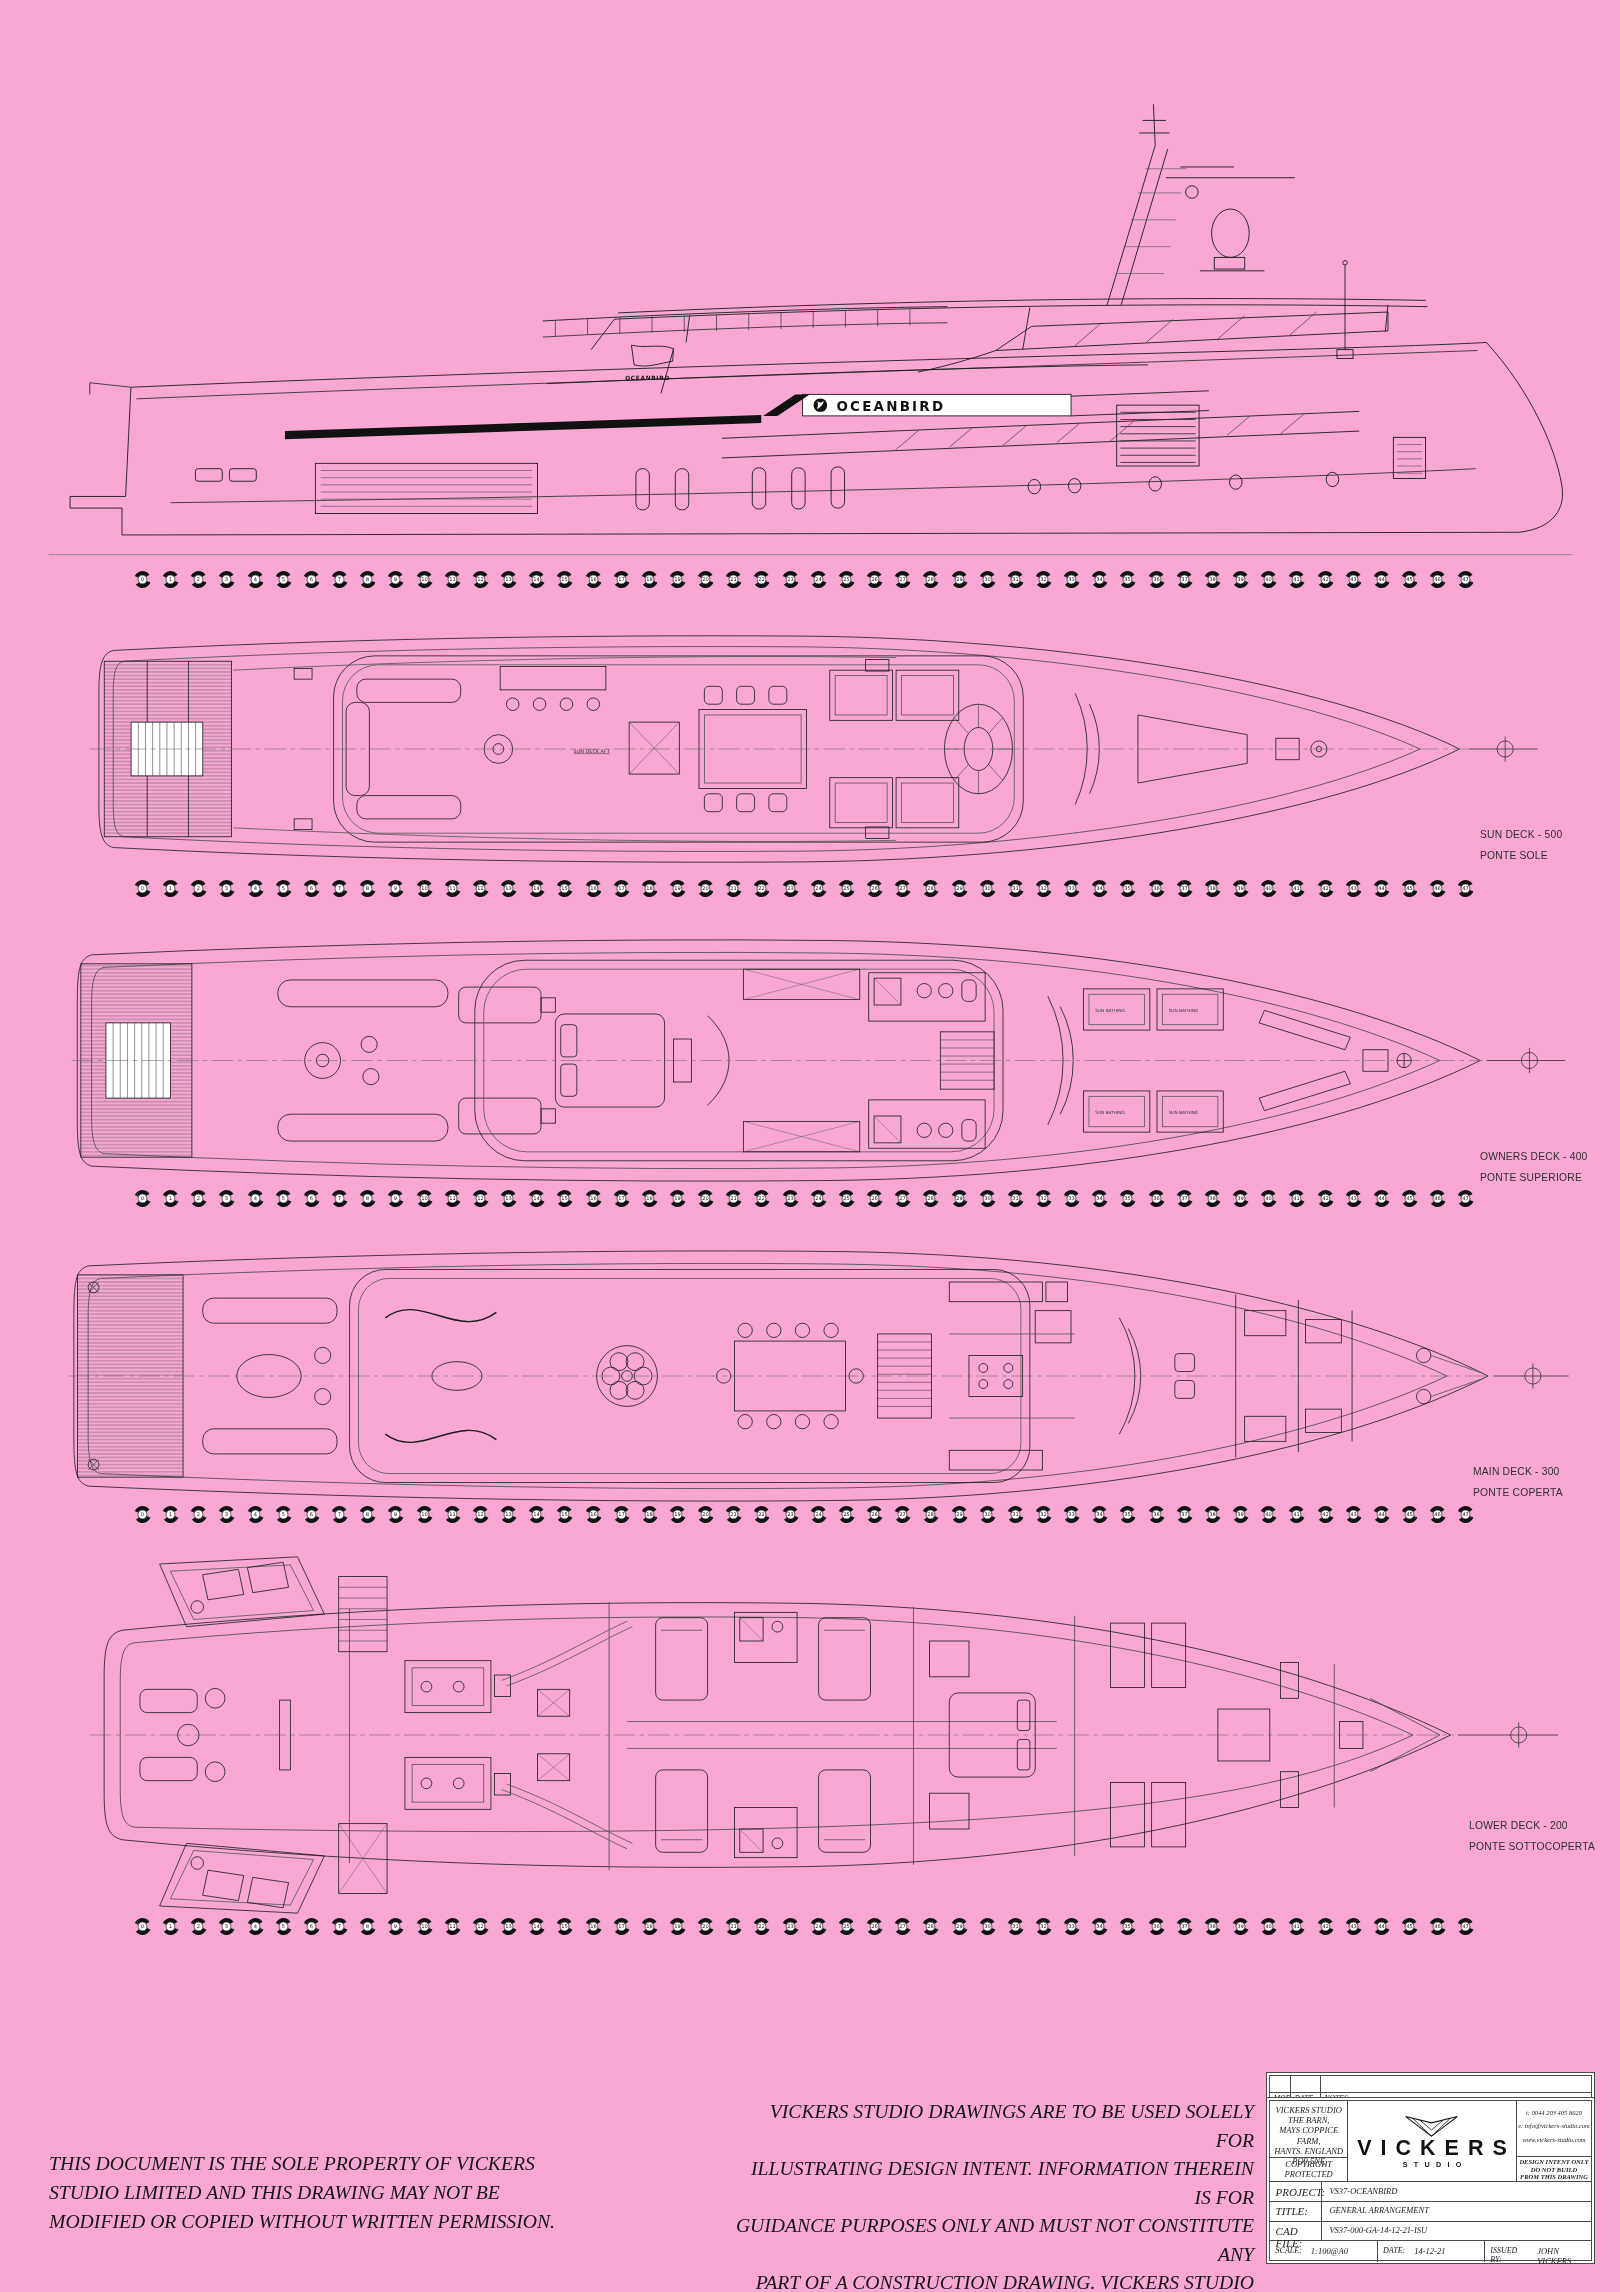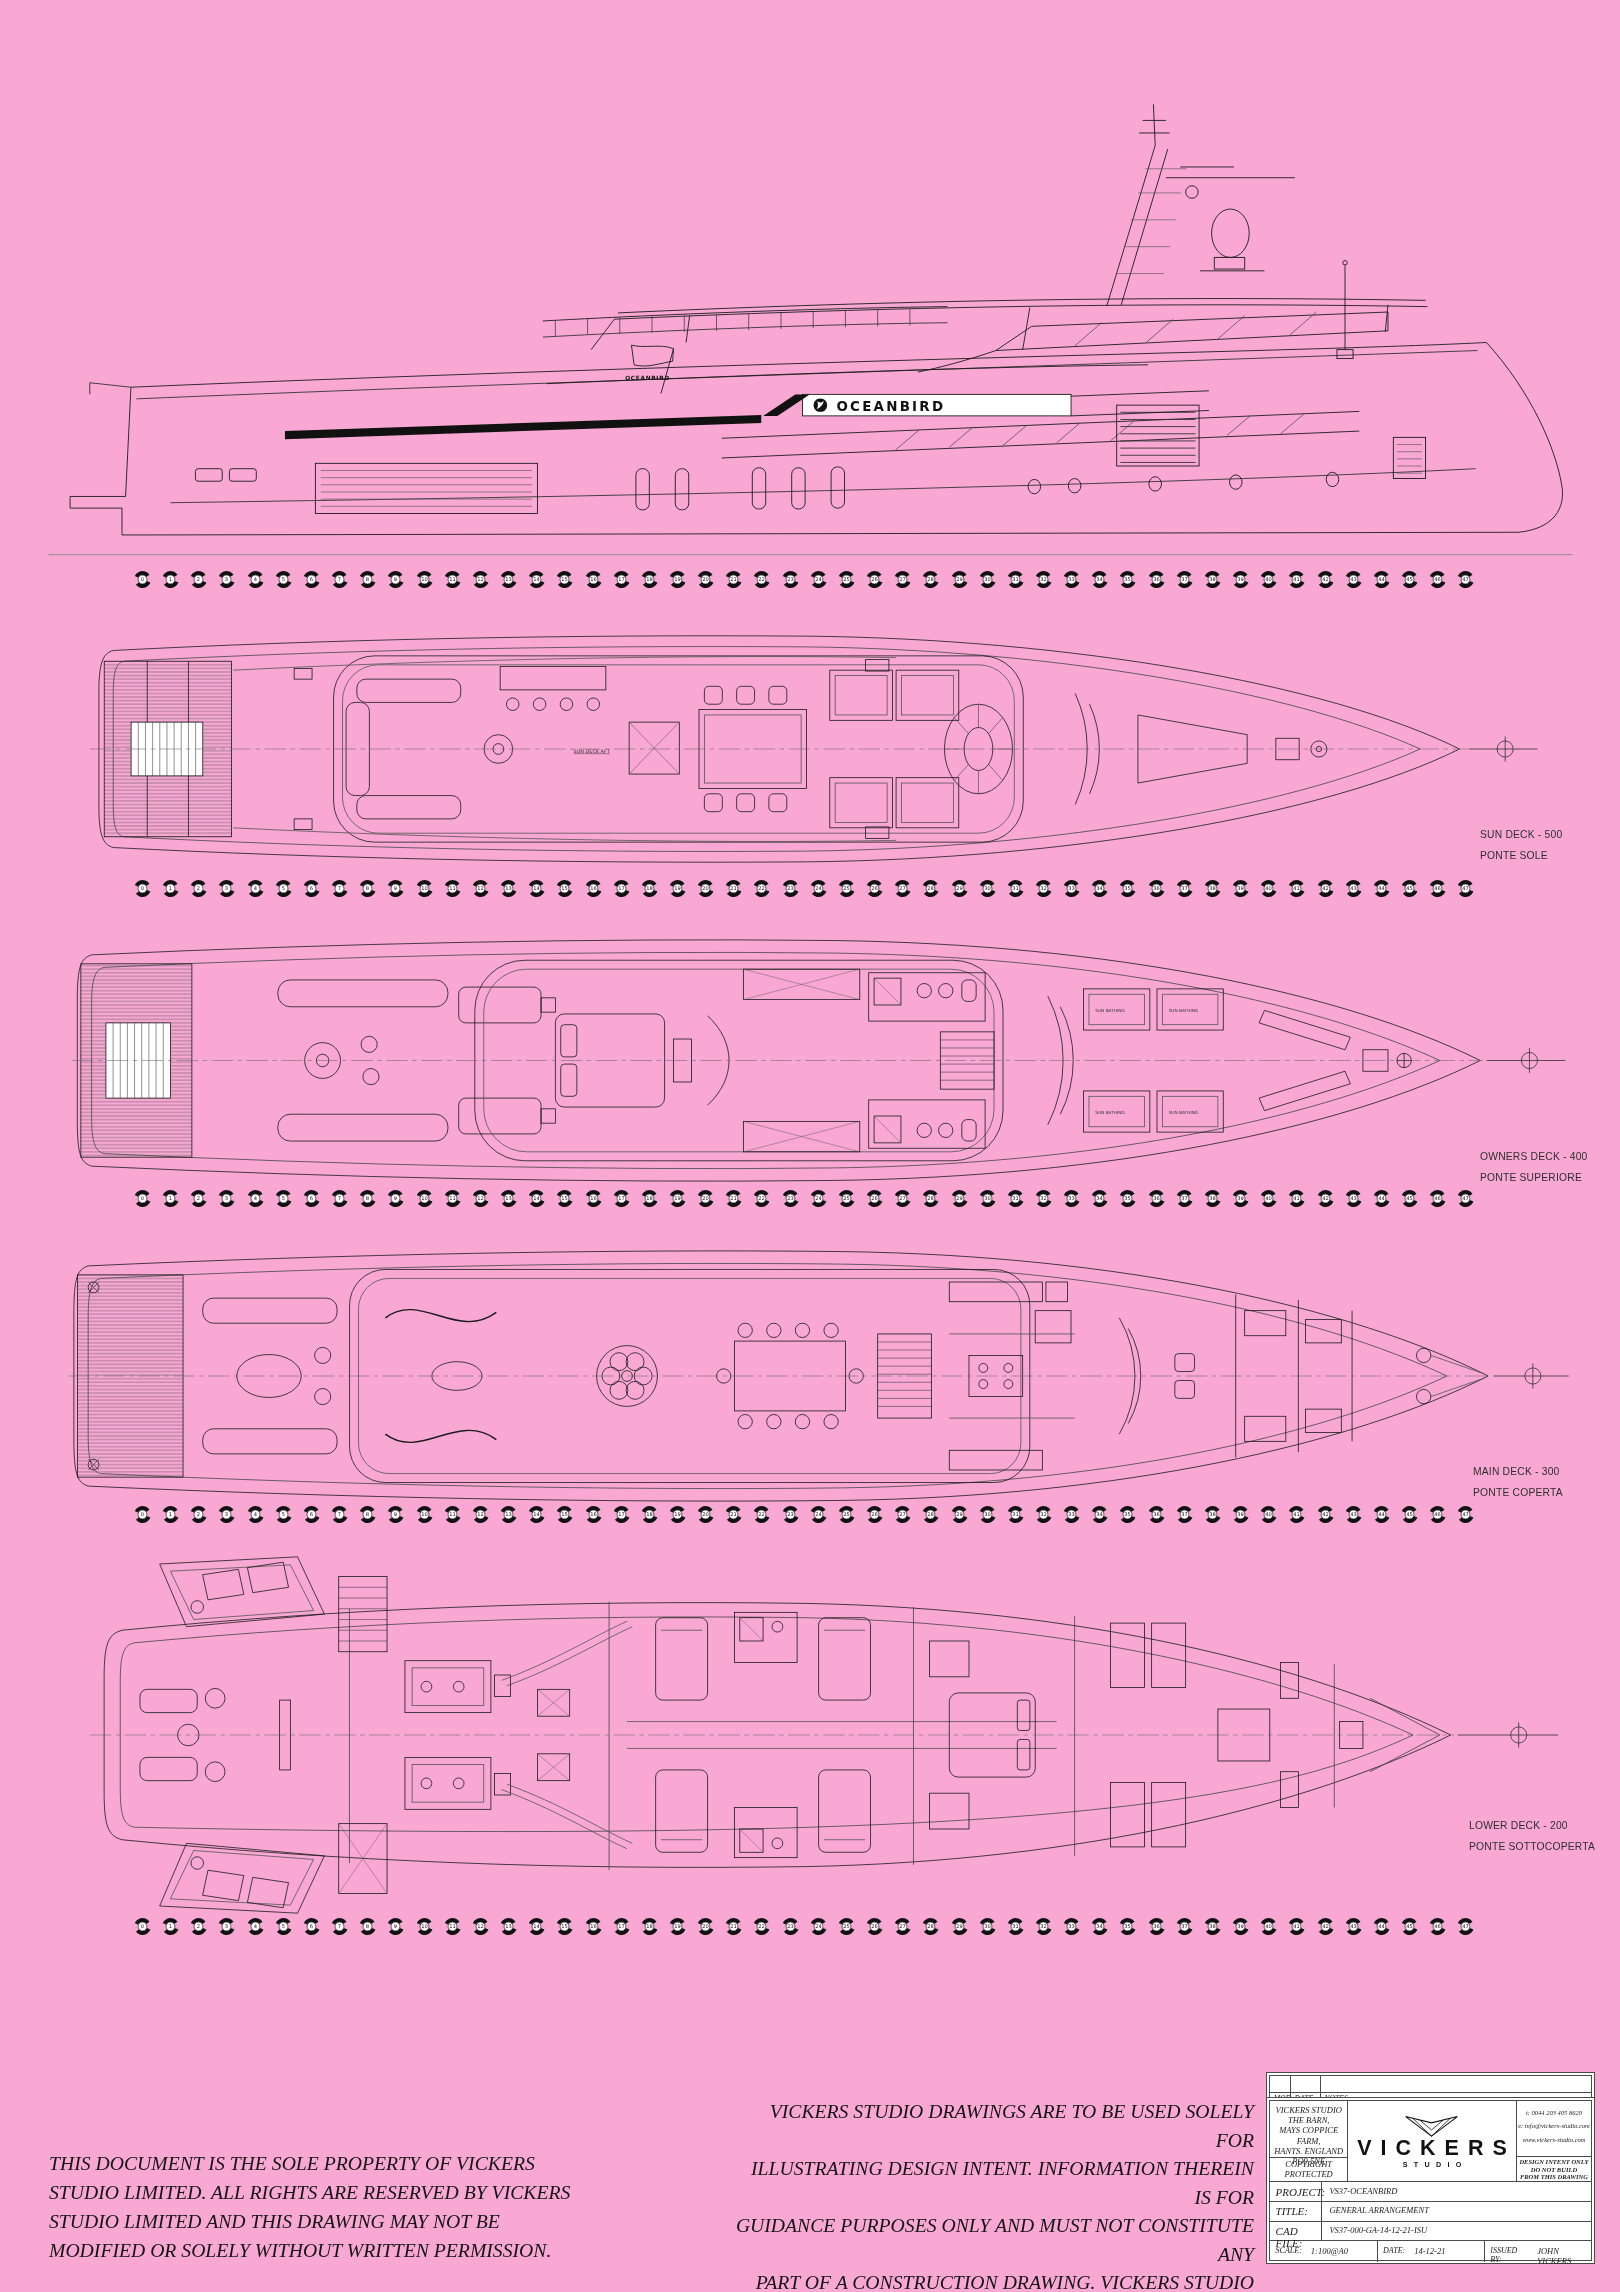--- a/index.html
+++ b/index.html
@@ -2129,23 +2129,22 @@
         <path d="M1568,201 H1680" stroke="#333"></path>
           <circle cx="1636" cy="201" r="9" stroke="#333"></circle>
           <path d="M1636,187 V215" stroke="#333"></path>
       </g>
     </g>
   </svg>
   <div class="deck-label" style="left:1469px;top:1816px"><span class="ln">LOWER DECK - 200</span><span class="ln">PONTE SOTTOCOPERTA</span></div>
 
   <div class="legal">
       <span class="ln">THIS DOCUMENT IS THE SOLE PROPERTY OF VICKERS</span>
-      <span class="ln">STUDIO LIMITED. ALL RIGHTS ARE RESERVED BY VICKERS</span>
       <span class="ln">STUDIO LIMITED AND THIS DRAWING MAY NOT BE</span>
-      <span class="ln">MODIFIED OR SOLELY WITHOUT WRITTEN PERMISSION.</span>
+      <span class="ln">MODIFIED OR COPIED WITHOUT WRITTEN PERMISSION.</span>
     </div>
 
   <div class="disclaimer">
       <span class="ln">VICKERS STUDIO DRAWINGS ARE TO BE USED SOLELY FOR</span>
       <span class="ln">ILLUSTRATING DESIGN INTENT.  INFORMATION THEREIN IS FOR</span>
       <span class="ln">GUIDANCE PURPOSES ONLY AND MUST NOT CONSTITUTE ANY</span>
       <span class="ln">PART OF A CONSTRUCTION DRAWING. VICKERS STUDIO RESERVE</span>
     </div>
 
   <div class="dbl rev">

